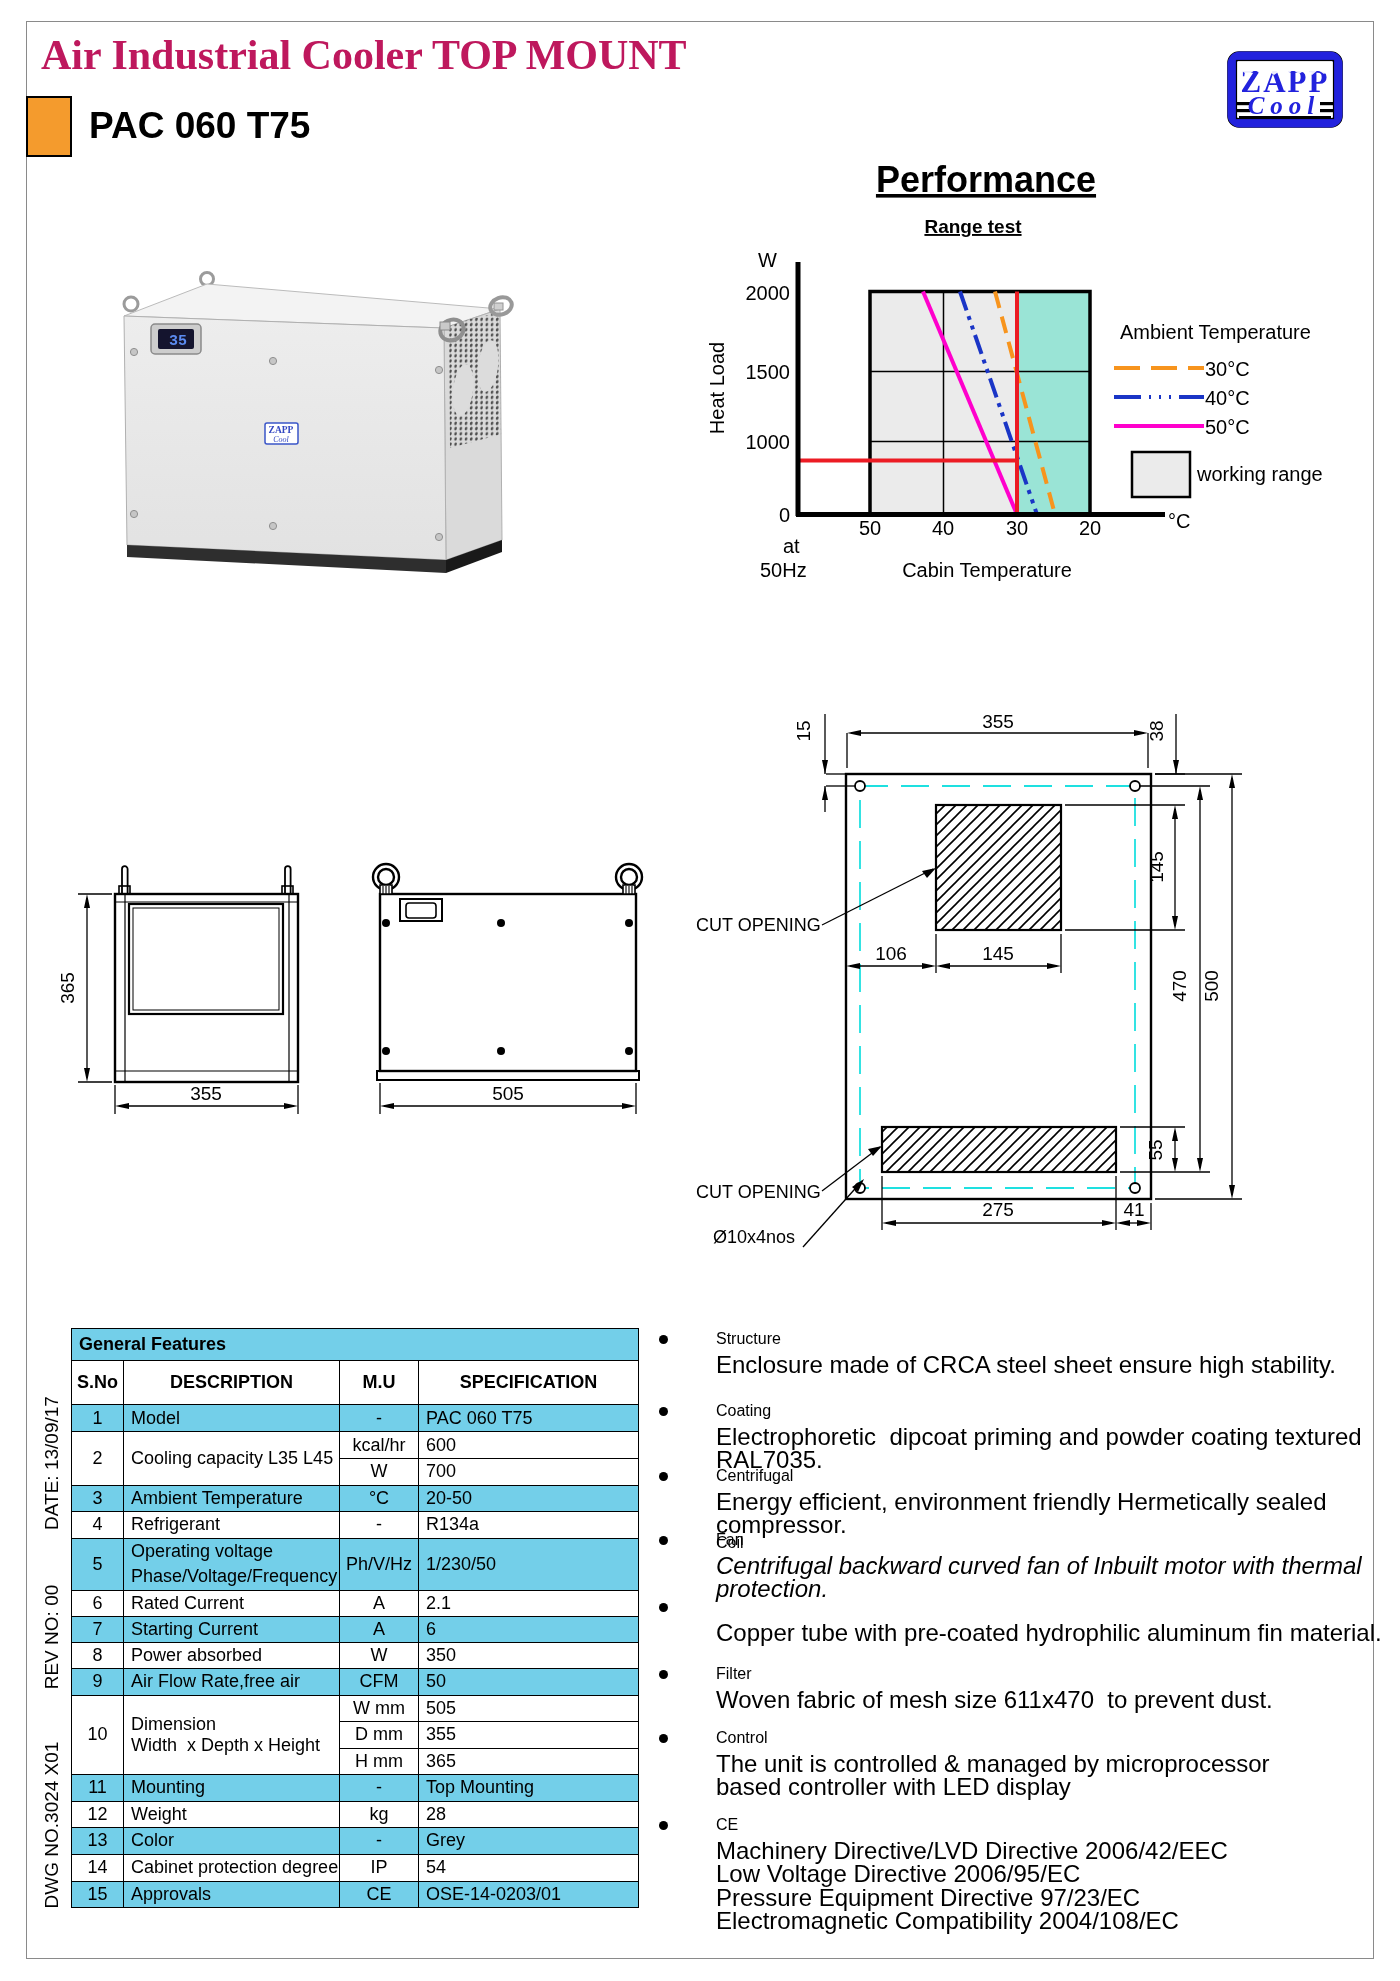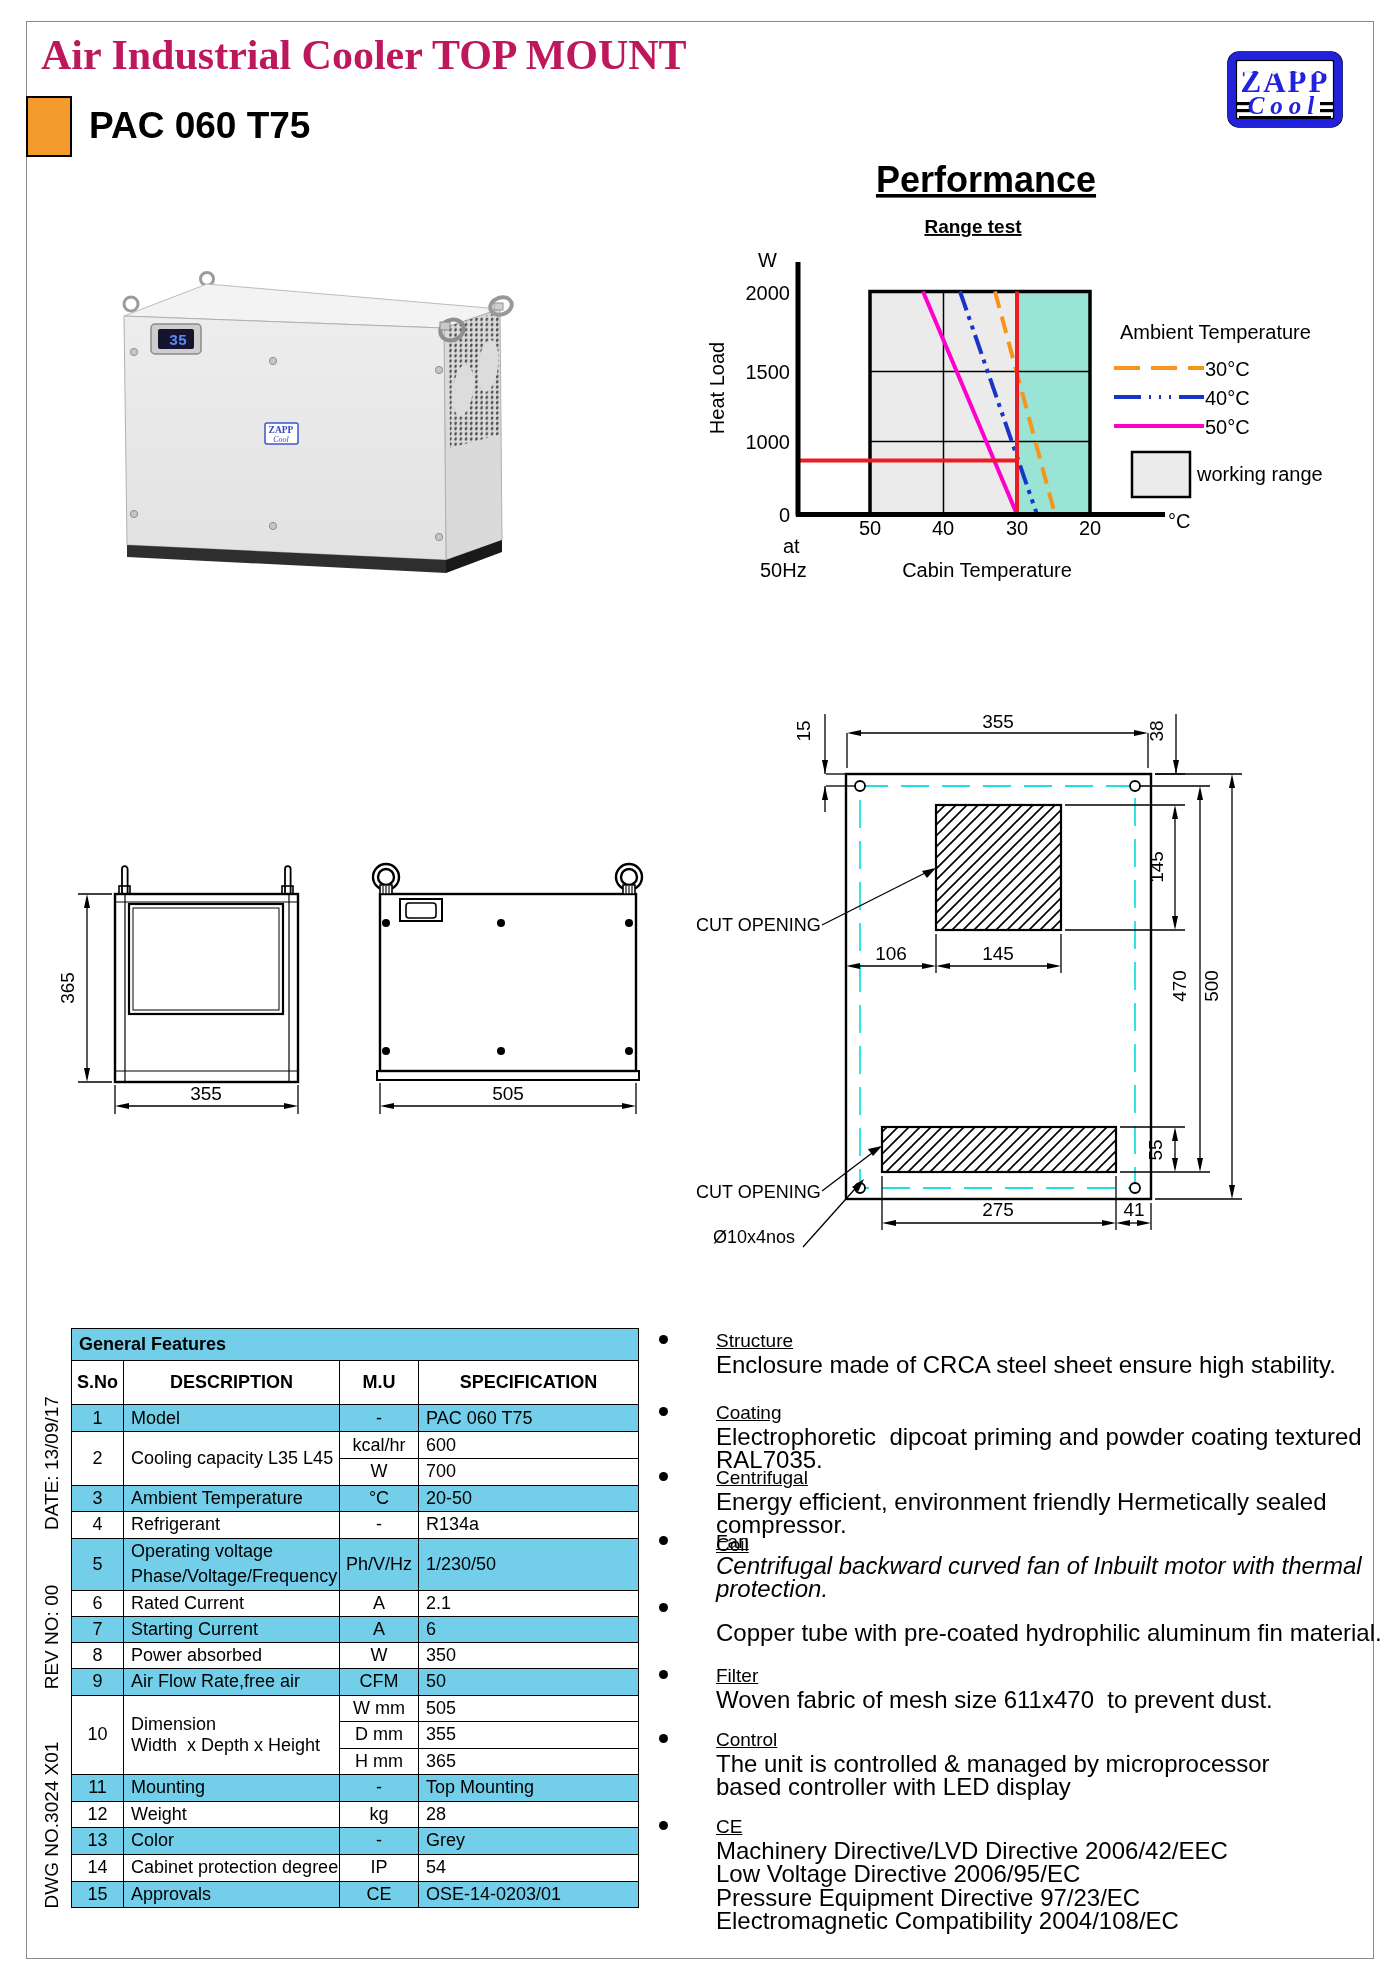--- a/index.html
+++ b/index.html
@@ -16,21 +16,21 @@
   #gf .blue td{background:#73cfe9;}
   .gfh{font-size:22px;font-weight:bold;height:29px;}
   .trow{height:32px;}
   .hrow td{height:43px;font-weight:bold;font-size:18px;}
   .bold{font-weight:bold;}
   
   .r27{height:27px;} .r26{height:26.5px;} .r25{height:26px;} .r51{height:52px;}
   #gf .r51 td{line-height:25px;}
   
   .dot{left:659px;width:9px;height:9px;border-radius:50%;background:#000;}
-  .bh{left:716px;font-size:19px;text-decoration:underline;}
+  .bh{left:716px;font-size:16px;}
   .bb{left:716px;font-size:24px;line-height:23.3px;}
   .vtx{font-size:19px;white-space:nowrap;transform:translate(-50%,-50%) rotate(-90deg);}
 </style>
 </head>
 <body>
 <div class="abs" id="border"></div>
 <div class="abs" id="title">Air Industrial Cooler TOP MOUNT</div>
 <div class="abs" id="orangebox"></div>
 <div class="abs" id="pac">PAC 060 T75</div>
 

